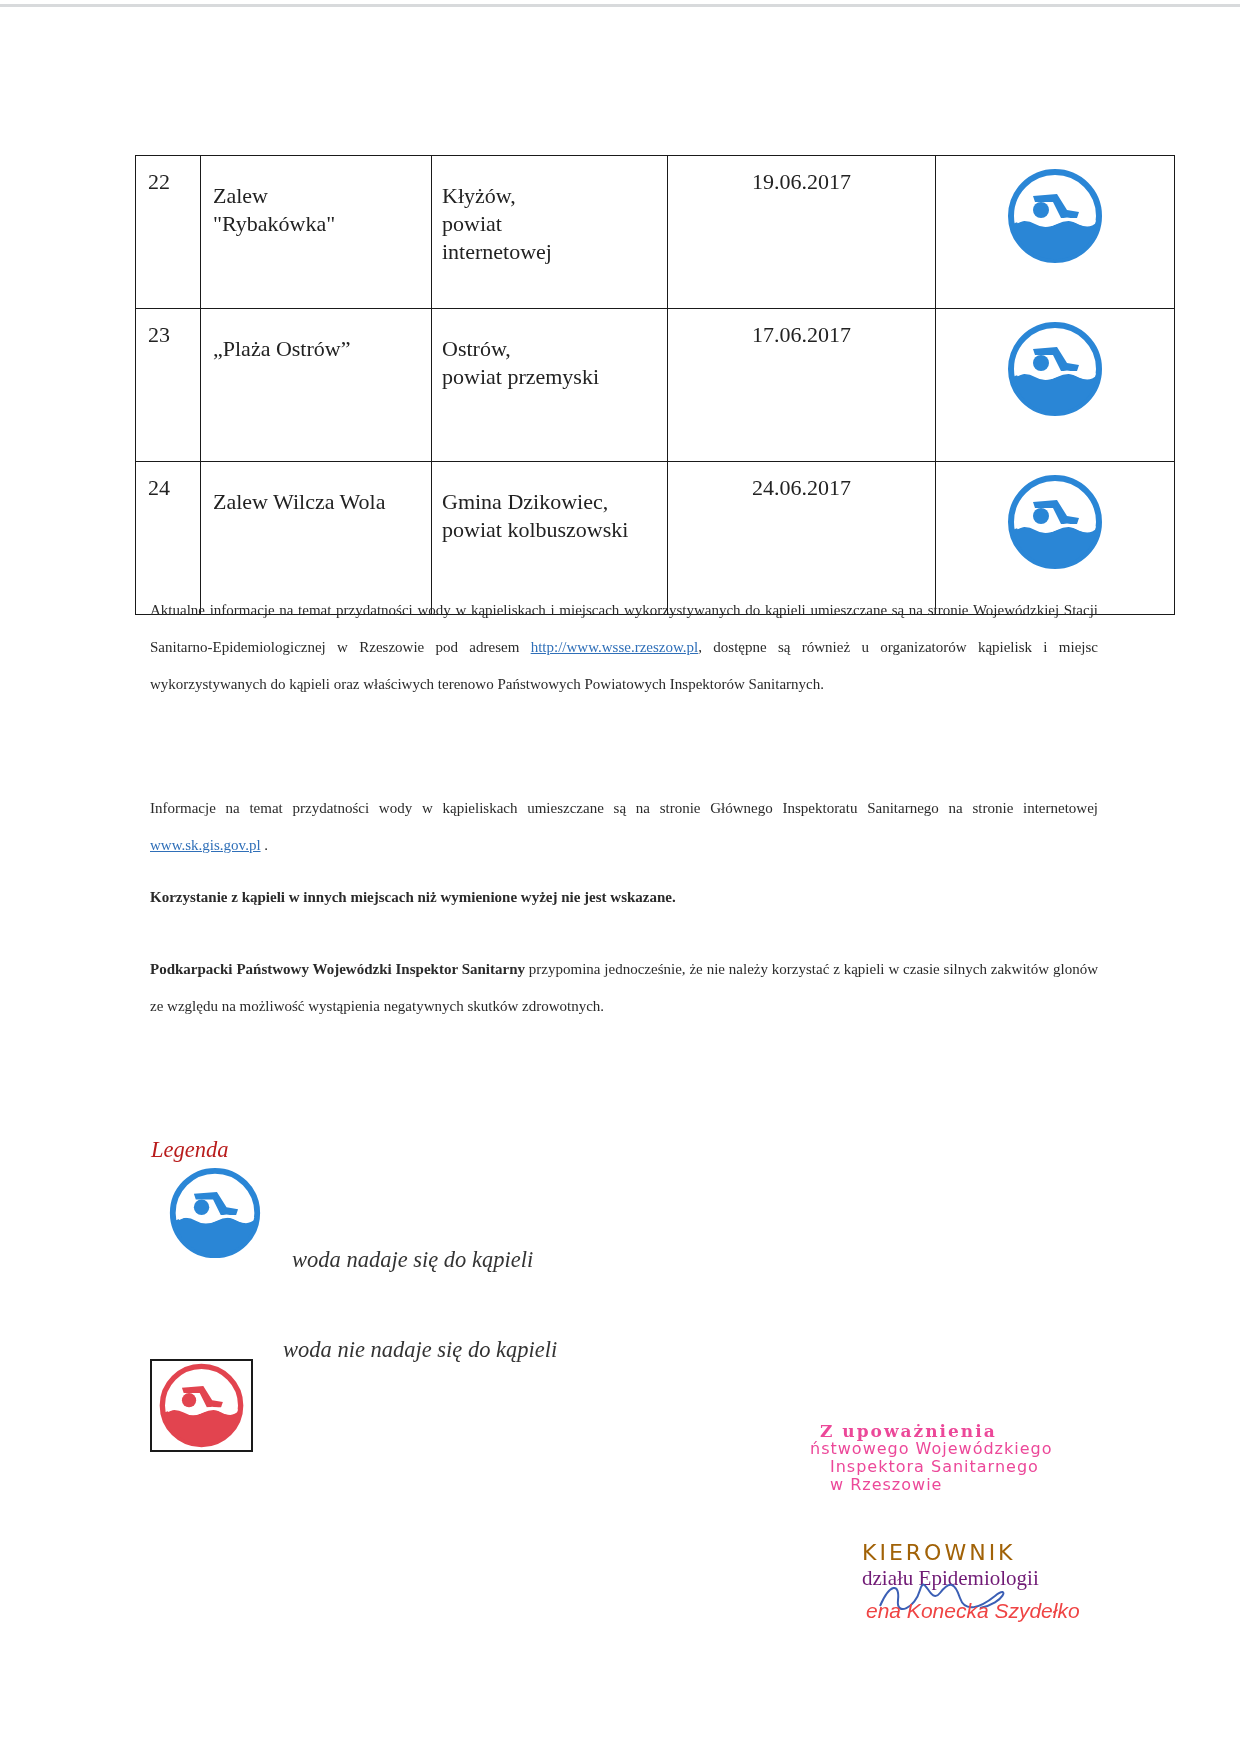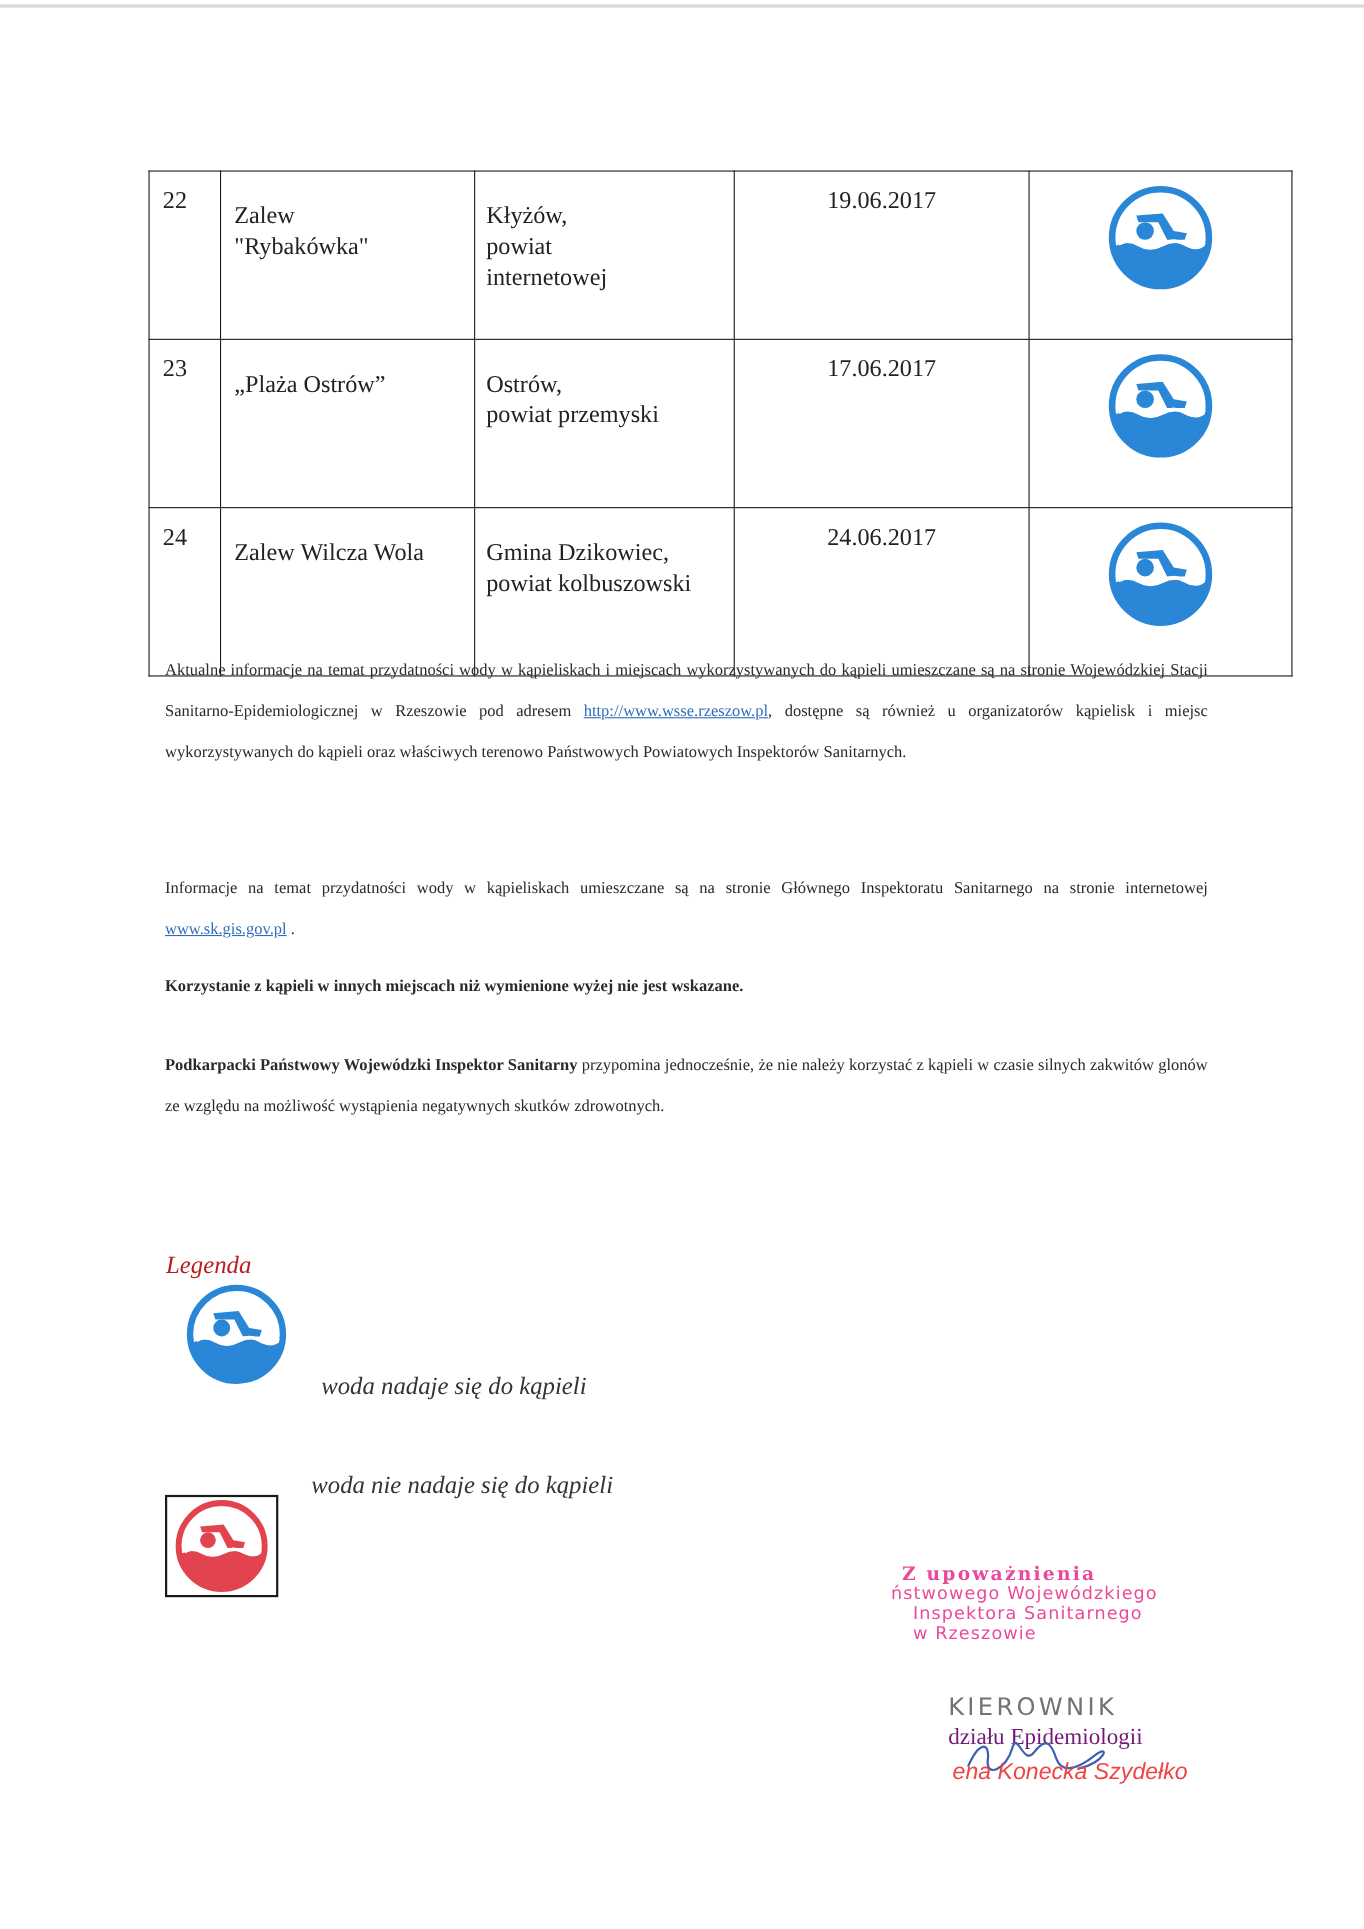--- a/index.html
+++ b/index.html
@@ -33,21 +33,21 @@
   .leg-ok-text { position: absolute; left: 292px; top: 1247px; font-size: 22.5px; font-style: italic; color: #333; }
   .leg-bad-box { position: absolute; left: 150px; top: 1359px; width: 99px; height: 89px; border: 2px solid #1a1a1a; background: #fff; }
   .leg-bad-text { position: absolute; left: 283px; top: 1337px; font-size: 22.5px; font-style: italic; color: #333; }
 
   
   .stamp { position: absolute; color: #ec4899; font-family: "DejaVu Sans", sans-serif; text-align: left; }
   .s1 { left: 820px; top: 1421px; width: 270px; font-size: 17px; font-weight: bold; letter-spacing: 2px; line-height: 20px; font-family: "DejaVu Serif", serif; }
   .s2 { left: 810px; top: 1440px; width: 290px; font-size: 16px; line-height: 18px; letter-spacing: 1px; }
   .s3 { left: 830px; top: 1458px; width: 250px; font-size: 16px; line-height: 18px; letter-spacing: 1px; }
   .s4 { left: 830px; top: 1476px; width: 250px; font-size: 16px; line-height: 18px; letter-spacing: 1px; }
-  .k1 { position: absolute; left: 862px; top: 1540px; font-family: "DejaVu Sans", sans-serif; font-size: 22px; color: #737373; letter-spacing: 3px; }
+  .k1 { position: absolute; left: 862px; top: 1540px; font-family: "DejaVu Sans", sans-serif; font-size: 22px; color: #a16207; letter-spacing: 3px; }
   .k2 { position: absolute; left: 862px; top: 1566px; font-family: "Liberation Serif", serif; font-size: 21px; color: #701a75; }
   .k3 { position: absolute; left: 866px; top: 1599px; font-family: "Liberation Sans", sans-serif; font-style: italic; font-size: 21px; color: #ef4444; }
   .sig { position: absolute; left: 870px; top: 1578px; }
 </style>
 </head>
 <body>
 
 <div class="topline"></div>
 
 <table class="tbl">

